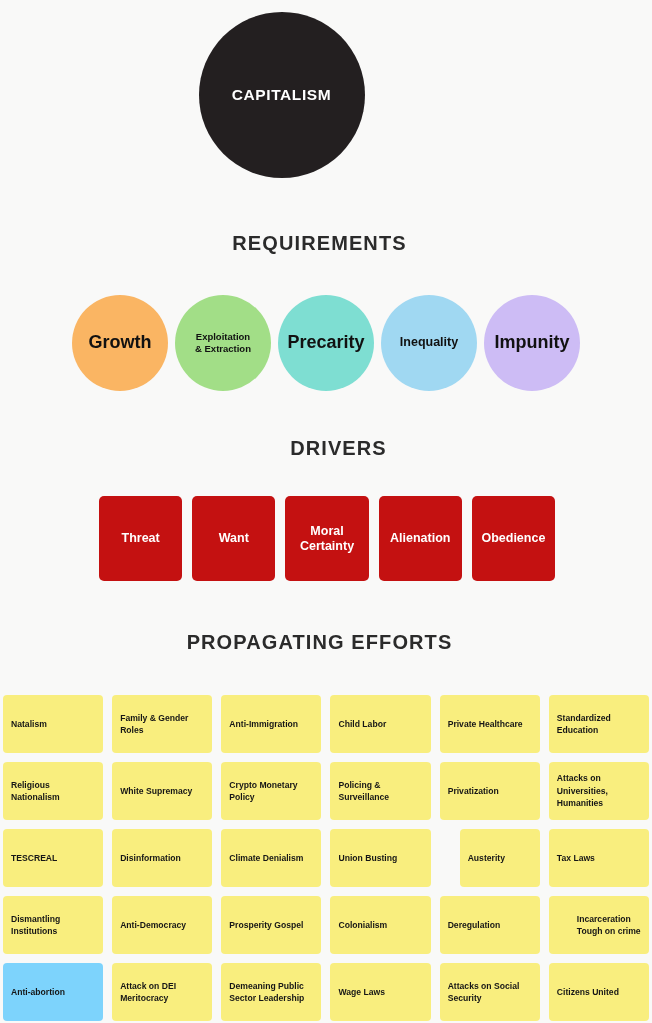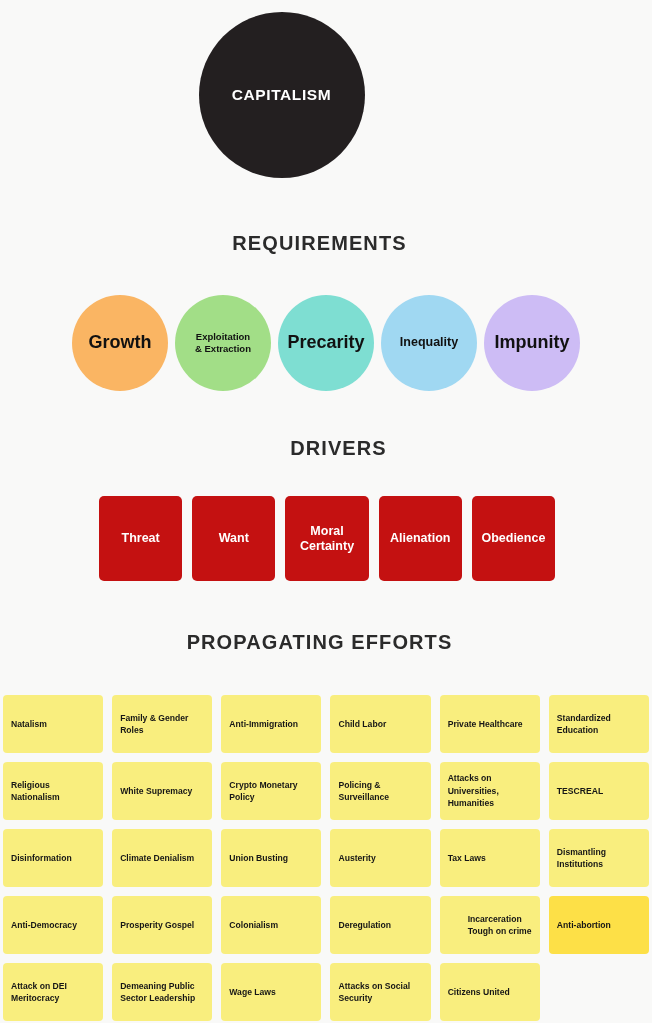--- a/index.html
+++ b/index.html
@@ -229,35 +229,38 @@
       <div class="effort-cell" style="background: rgb(249, 238, 126);">
         <div class="effort-label">White Supremacy</div>
       </div>
       <div class="effort-cell" style="background: rgb(249, 238, 126);">
         <div class="effort-label">Crypto Monetary Policy</div>
       </div>
       <div class="effort-cell" style="background: rgb(249, 238, 126);">
         <div class="effort-label">Policing &amp; Surveillance</div>
       </div>
       <div class="effort-cell" style="background: rgb(249, 238, 126);">
+        <div class="effort-label">Privatization</div>
+      </div>
+      <div class="effort-cell" style="background: rgb(249, 238, 126);">
         <div class="effort-label">Attacks on Universities, Humanities</div>
       </div>
       <div class="effort-cell" style="background: rgb(249, 238, 126);">
         <div class="effort-label">TESCREAL</div>
       </div>
       <div class="effort-cell" style="background: rgb(249, 238, 126);">
         <div class="effort-label">Disinformation</div>
       </div>
       <div class="effort-cell" style="background: rgb(249, 238, 126);">
         <div class="effort-label">Climate Denialism</div>
       </div>
       <div class="effort-cell" style="background: rgb(249, 238, 126);">
         <div class="effort-label">Union Busting</div>
       </div>
-      <div class="effort-cell" style="background: rgb(249, 238, 126);">
+      <div class="effort-cell" style="background: rgb(249, 238, 126); margin-left: 20px;">
         <div class="effort-label">Austerity</div>
       </div>
       <div class="effort-cell" style="background: rgb(249, 238, 126);">
         <div class="effort-label">Tax Laws</div>
       </div>
       <div class="effort-cell" style="background: rgb(249, 238, 126);">
         <div class="effort-label">Dismantling Institutions</div>
       </div>
       <div class="effort-cell" style="background: rgb(249, 238, 126);">
         <div class="effort-label">Anti-Democracy</div>
@@ -267,21 +270,21 @@
       </div>
       <div class="effort-cell" style="background: rgb(249, 238, 126);">
         <div class="effort-label">Colonialism</div>
       </div>
       <div class="effort-cell" style="background: rgb(249, 238, 126);">
         <div class="effort-label">Deregulation</div>
       </div>
       <div class="effort-cell" style="background: rgb(249, 238, 126); padding-left: 28px;">
         <div class="effort-label">Incarceration Tough on crime</div>
       </div>
-      <div class="effort-cell" style="background: #fde047;">
+      <div class="effort-cell" style="background: #7dd3fc;">
         <div class="effort-label">Anti-abortion</div>
       </div>
       <div class="effort-cell" style="background: rgb(249, 238, 126);">
         <div class="effort-label">Attack on DEI Meritocracy</div>
       </div>
       <div class="effort-cell" style="background: rgb(249, 238, 126);">
         <div class="effort-label">Demeaning Public Sector Leadership</div>
       </div>
       <div class="effort-cell" style="background: rgb(249, 238, 126);">
         <div class="effort-label">Wage Laws</div>

